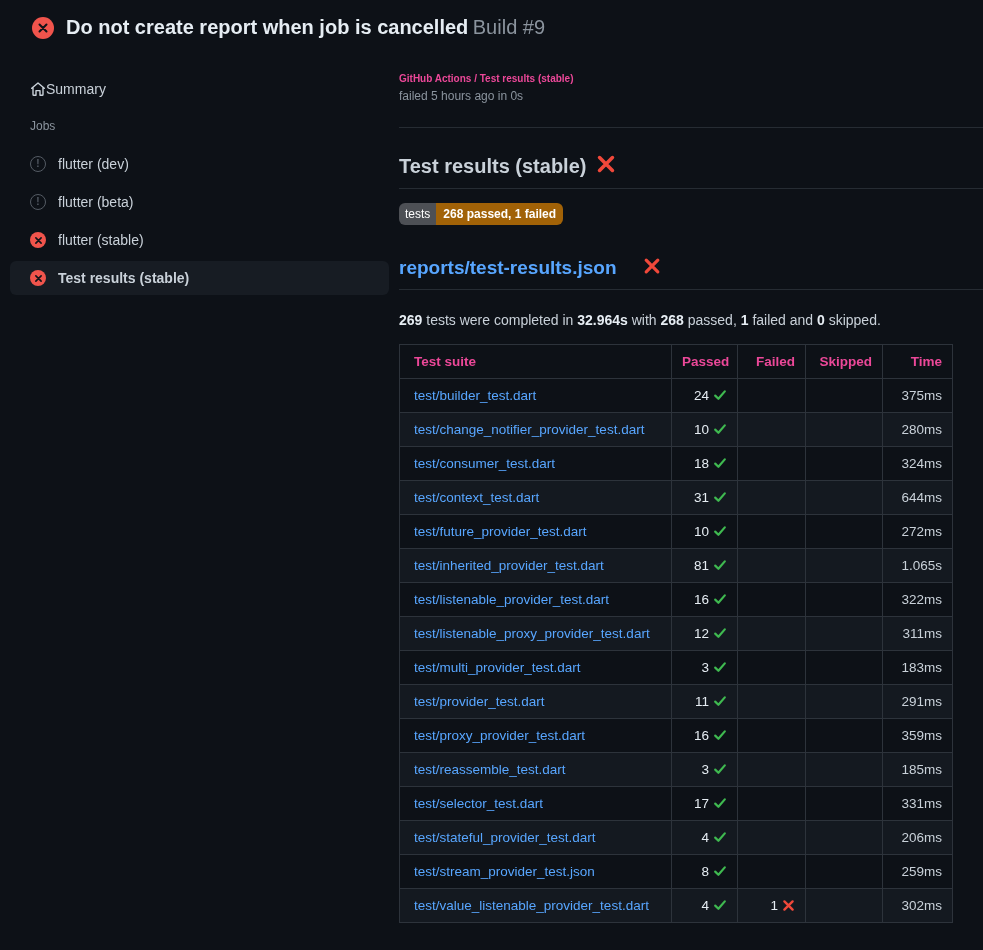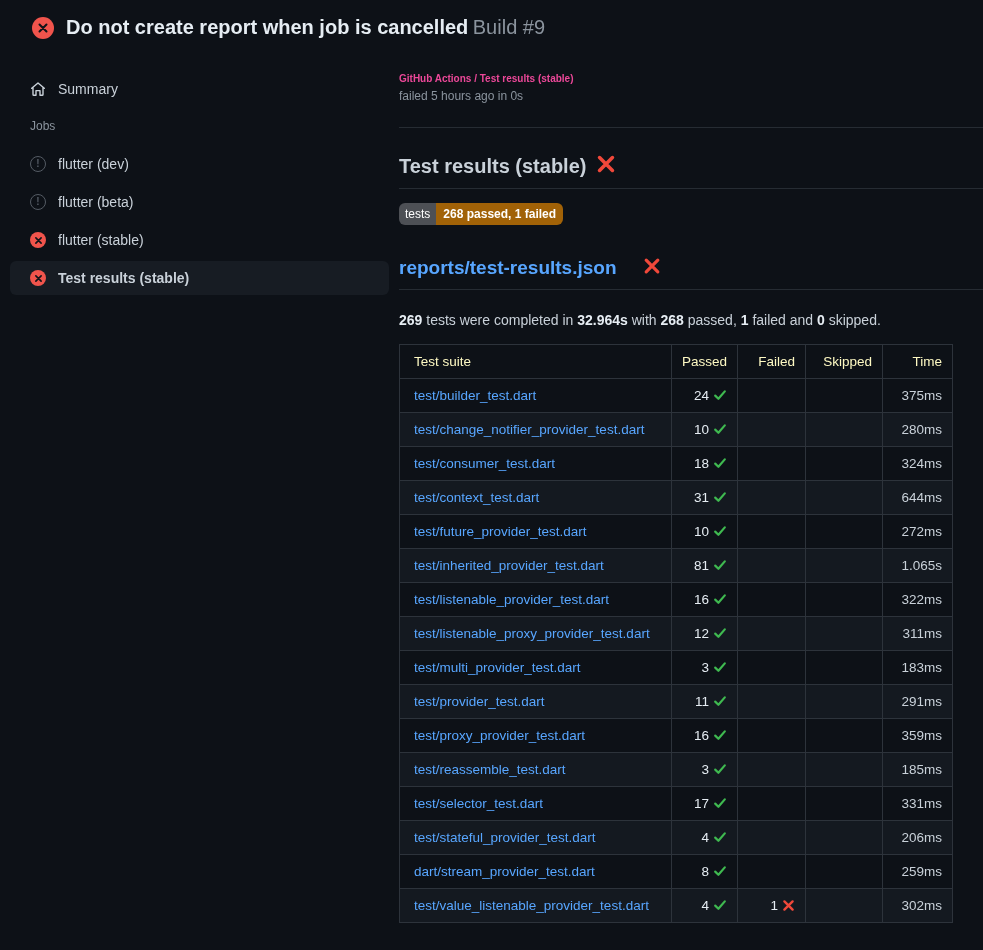--- a/index.html
+++ b/index.html
@@ -24,21 +24,21 @@
   .top-title { font-size: 20px; font-weight: 700; color: #e6edf3; }
   .top-build { font-size: 20px; font-weight: 400; color: #8b949e; }
 
   
   .layout { display: flex; align-items: flex-start; }
   .sidebar { width: 399px; flex: 0 0 auto; padding-top: 24px; }
   .main { flex: 1 1 auto; min-width: 0; padding-top: 24px; }
 
   
   .summary-row {
-    display: flex; align-items: center; gap: 12px;
+    display: flex; align-items: center; 
     padding: 8px 0 8px 30px; margin-bottom: 14px;
     font-size: 14px; color: #c9d1d9; cursor: pointer;
   }
   .jobs-heading {
     padding-left: 30px; margin: 10px 0 14px 0;
     font-size: 12px; color: #8b949e;
   }
   .job-item {
     display: flex; align-items: center; gap: 12px;
     margin: 0 10px 4px 10px;
@@ -87,21 +87,21 @@
     width: 553px;
     font-size: 13.5px;
     table-layout: fixed;
   }
   table.results th, table.results td {
     border: 1px solid #2d333b;
     height: 34px;
     padding: 0 10px;
     white-space: nowrap; overflow: hidden;
   }
-  table.results th { font-weight: 400; color: #fef9c3; text-align: right; }
+  table.results th { font-weight: 700; color: #ec4899; text-align: right; }
   table.results th.col-suite { text-align: left; padding-left: 14px; }
   table.results td.suite-cell { padding-left: 14px; }
   table.results td.num-cell { text-align: right; color: #e6edf3; }
   table.results td.time-cell { text-align: right; color: #c9d1d9; }
   table.results tbody tr:nth-child(even) { background: #141920; }
   a.suite-link { color: #58a6ff; text-decoration: none; cursor: pointer; }
   .cell-icon { vertical-align: -2px; margin-left: 4px; }
 
   .col-suite   { width: 272px; }
   .col-passed  { width: 66px; }
@@ -339,21 +339,21 @@
           <tr>
             <td class="suite-cell"><a class="suite-link">test/stateful_provider_test.dart</a></td>
             <td class="num-cell"><span>4</span><svg class="cell-icon" width="14" height="14" viewBox="0 0 14 14">
                 <path d="M2.2 7.6 L5.4 10.8 L11.8 3.4" stroke="#3fb950" stroke-width="2.2" stroke-linecap="round" stroke-linejoin="round" fill="none"></path>
               </svg></td>
             <td class="num-cell"></td>
             <td class="num-cell"></td>
             <td class="time-cell">206ms</td>
           </tr>
           <tr>
-            <td class="suite-cell"><a class="suite-link">dart/stream_provider_test.dart</a></td>
+            <td class="suite-cell"><a class="suite-link">test/stream_provider_test.json</a></td>
             <td class="num-cell"><span>8</span><svg class="cell-icon" width="14" height="14" viewBox="0 0 14 14">
                 <path d="M2.2 7.6 L5.4 10.8 L11.8 3.4" stroke="#3fb950" stroke-width="2.2" stroke-linecap="round" stroke-linejoin="round" fill="none"></path>
               </svg></td>
             <td class="num-cell"></td>
             <td class="num-cell"></td>
             <td class="time-cell">259ms</td>
           </tr>
           <tr>
             <td class="suite-cell"><a class="suite-link">test/value_listenable_provider_test.dart</a></td>
             <td class="num-cell"><span>4</span><svg class="cell-icon" width="14" height="14" viewBox="0 0 14 14">

